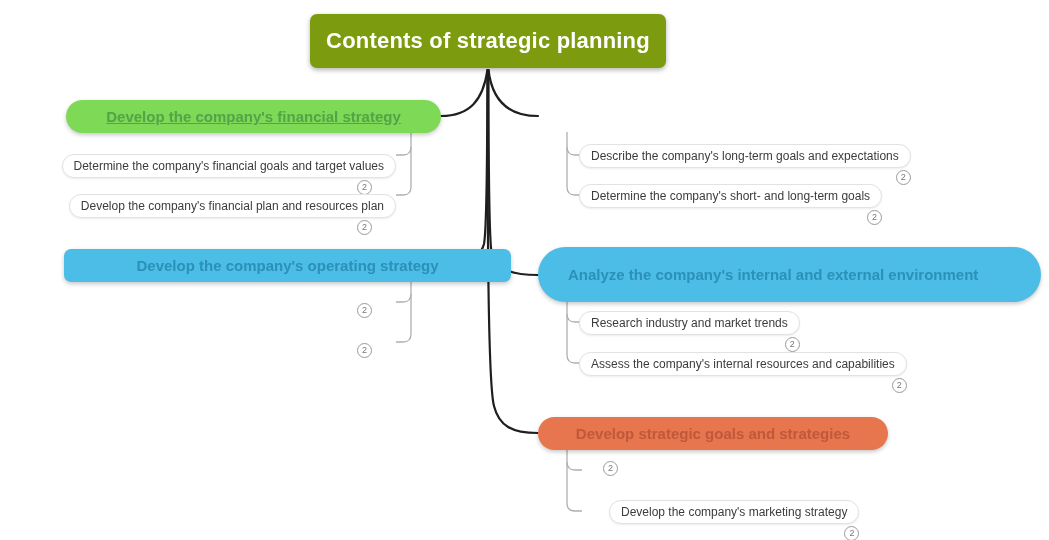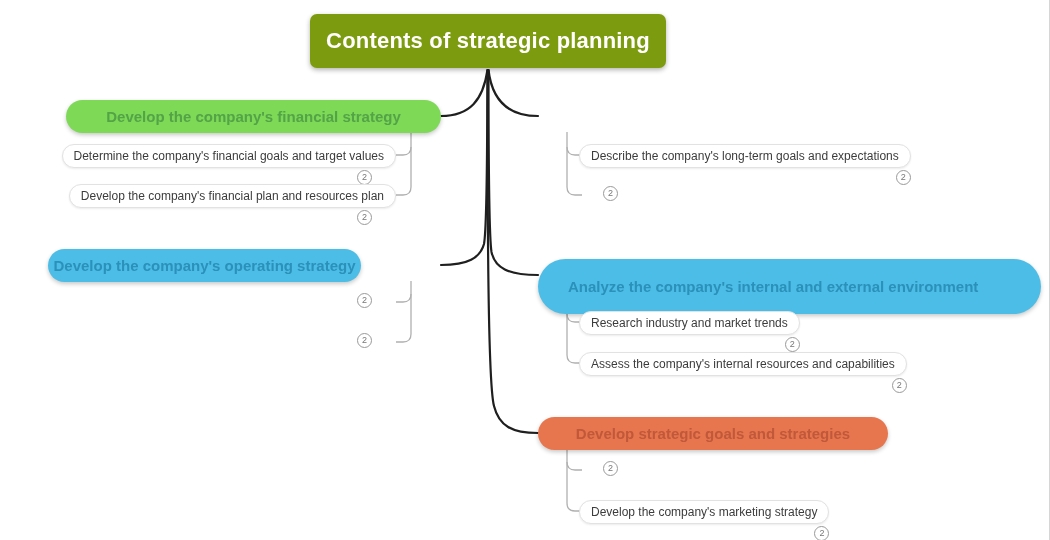--- a/index.html
+++ b/index.html
@@ -13,52 +13,52 @@
   .root-node{
     left:310px;top:14px;width:356px;height:54px;border-radius:7px;
     background:#7d9b0e;box-shadow:0 2px 5px rgba(0,0,0,.3);
     display:flex;align-items:center;justify-content:center;
     color:#fff;font-size:22px;font-weight:bold;letter-spacing:.2px;
   }
   .branch-pill{
     height:33px;border-radius:17px;display:flex;align-items:center;justify-content:center;
     font-size:15px;font-weight:bold;box-shadow:0 2px 4px rgba(0,0,0,.22);
   }
-  .green{background:#7ed957;color:#53a347;}
+  .green{background:#7ed957;color:#53a347;text-decoration:underline;}
   .blue{background:#4cbde6;color:#2b90ba;}
   .orange{background:#e7764f;color:#c0583a;}
   .branch-a{left:66px;top:100px;width:375px;}
   .branch-b{left:538px;top:100px;width:357px;}
-  .branch-c{left:48px;top:249px;width:313px;}
+  .branch-c{left:64px;top:249px;width:447px;border-radius:7px;}
   .branch-d{
-    left:538px;top:259px;width:503px;height:55px;border-radius:28px;
+    left:538px;top:247px;width:503px;height:55px;border-radius:28px;
     justify-content:flex-start;padding-left:30px;line-height:20px;text-align:left;
   }
   .branch-e{left:538px;top:417px;width:350px;}
   .child{position:absolute;display:flex;flex-direction:column;}
-  .child.side-left{align-items:flex-end;}
+  .child.side-left{align-items:flex-end;margin-top:10px;}
   .child.side-right{align-items:flex-end;}
   .child-pill{
     height:22px;line-height:22px;padding:0 11px;border-radius:12px;
     background:#fff;border:1px solid #e2e2e2;box-shadow:0 1px 2px rgba(0,0,0,.08);
     font-size:12px;color:#3c3c3c;white-space:nowrap;
   }
   .count-badge{
     margin-top:2px;width:13px;height:13px;border-radius:50%;
     border:1px solid #9a9a9a;color:#777;font-size:9px;line-height:13px;
     text-align:center;background:#fff;
   }
   .side-left .count-badge{margin-right:24px;}
   .side-right .count-badge{margin-left:24px;}
   
   .pos-a1{right:654px;top:144px;} .pos-a2{right:654px;top:184px;}
   .pos-b1{left:579px;top:144px;}  .pos-b2{left:579px;top:184px;}
   .pos-c1{right:654px;top:291px;} .pos-c2{right:654px;top:331px;}
   .pos-d1{left:579px;top:311px;}  .pos-d2{left:579px;top:352px;}
-  .pos-e1{left:579px;top:459px;}  .pos-e2{left:579px;top:500px;}
+  .pos-e1{left:579px;top:459px;}  .pos-e2{left:609px;top:500px;}
 </style>
 </head>
 <body>
 
 <div id="canvas">
 
   <svg id="connector-layer" viewBox="0 0 1050 540" xmlns="http://www.w3.org/2000/svg">
 
     <g stroke="#1f1f1f" stroke-width="2.2" fill="none" stroke-linecap="round">
       <path d="M441,116 C470,116 483,100 487.5,70"></path>
@@ -96,20 +96,21 @@
   <div class="child side-left pos-a2">
     <div class="child-pill">Develop the company's financial plan and resources plan</div>
     <div class="count-badge">2</div>
   </div>
 
   <div class="child side-right pos-b1">
     <div class="child-pill">Describe the company's long-term goals and expectations</div>
     <div class="count-badge">2</div>
   </div>
   <div class="child side-right pos-b2">
+    <div class="child-pill">Determine the company's short- and long-term goals</div>
     <div class="count-badge">2</div>
   </div>
 
   <div class="node branch-pill blue branch-c">
     <span>Develop the company's operating strategy</span>
   </div>
   <div class="child side-left pos-c1">
     <div class="count-badge">2</div>
   </div>
   <div class="child side-left pos-c2">

